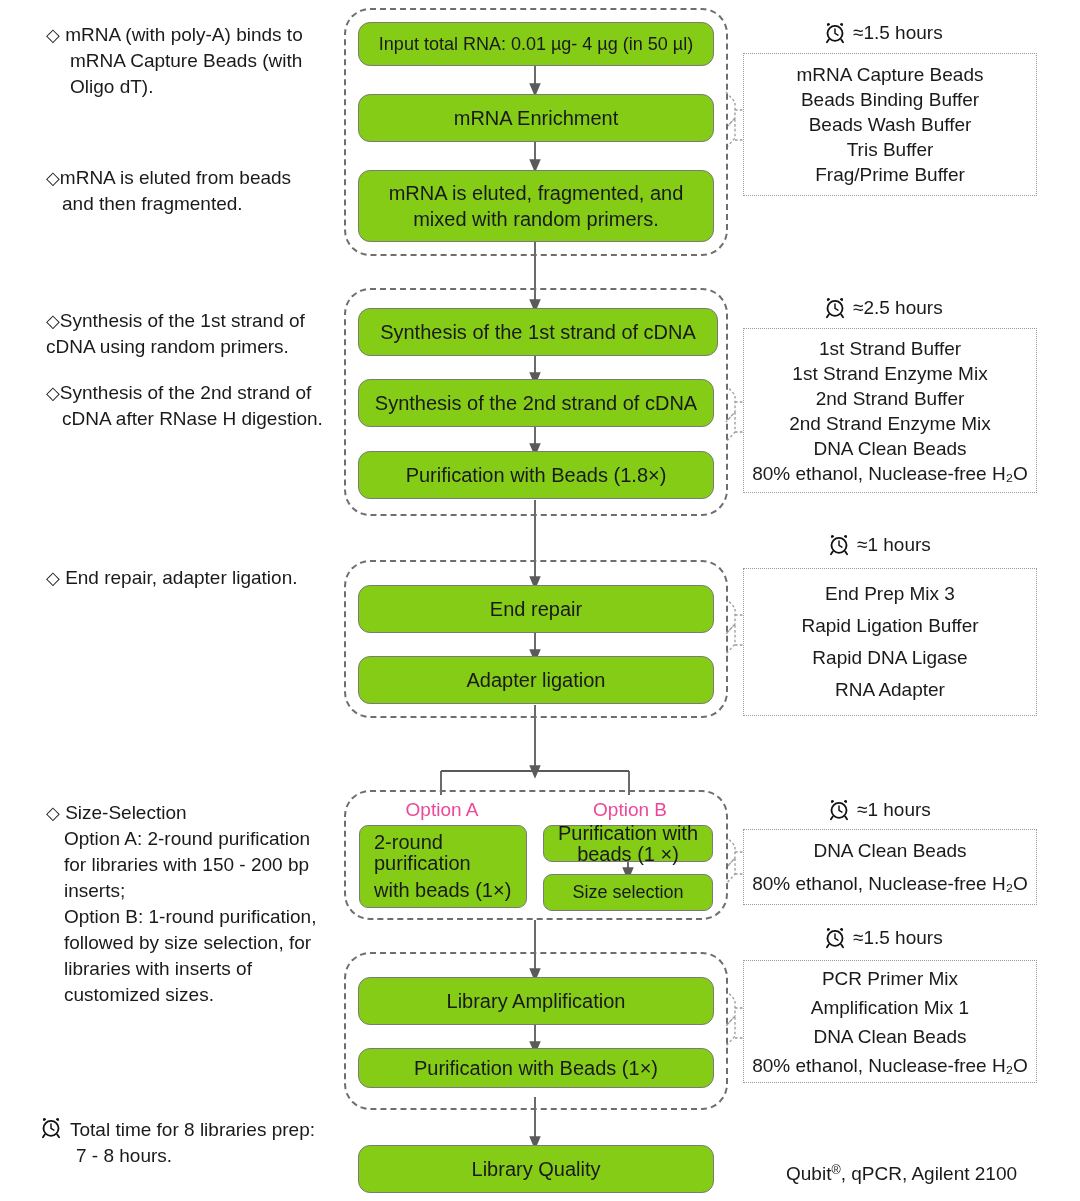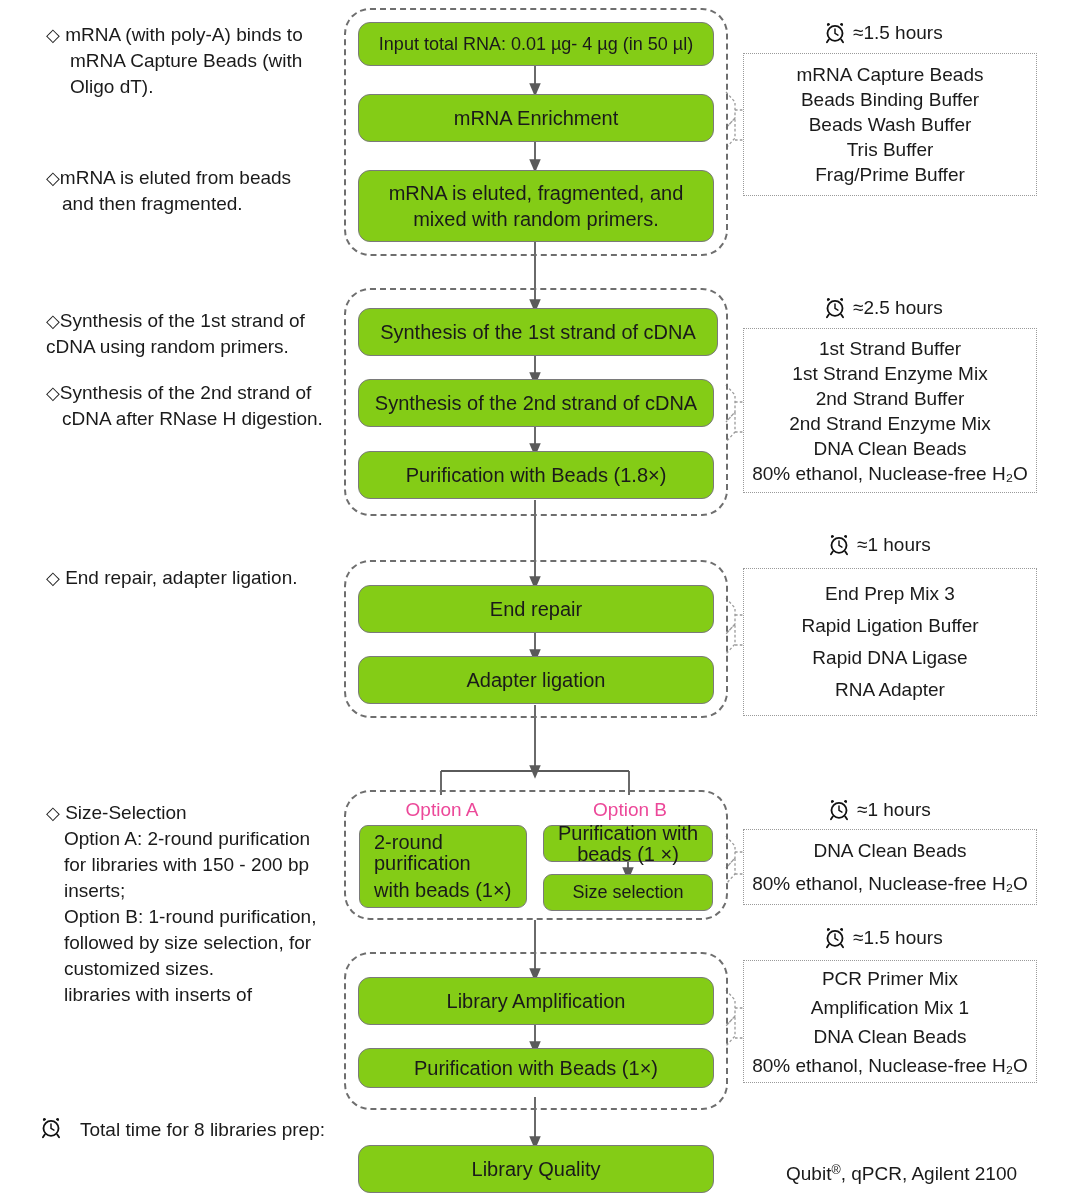--- a/index.html
+++ b/index.html
@@ -94,21 +94,21 @@
     color:#1a1a1a;
     white-space:nowrap;
   }
 
   .totaltime {
     position:absolute;
     font-size:19px;
     line-height:26px;
     display:flex;
     align-items:flex-start;
-    gap:18px;
+    gap:8px;
   }
   .totaltime .tt-txt { display:block; }
   sup { font-size:0.66em; vertical-align:0.45em; }
 </style>
 </head>
 <body>
 
 <div id="canvas">
 
   <svg class="lines" viewBox="0 0 1080 1201">
@@ -195,37 +195,38 @@
     <span class="bullet-row"><span class="dia">◇</span> <span>End repair,  adapter ligation.</span></span>
   </div>
 
   <div class="note" style="left:46px; top:800px; width:290px;">
     <span class="bullet-row"><span class="dia">◇</span> <span>Size-Selection</span></span>
     <span class="ind" style="margin-left:18px;">Option A:  2-round purification</span>
     <span class="ind" style="margin-left:18px;">for libraries with 150 - 200 bp</span>
     <span class="ind" style="margin-left:18px;">inserts;</span>
     <span class="ind" style="margin-left:18px;">Option B: 1-round purification,</span>
     <span class="ind" style="margin-left:18px;">followed by size selection, for</span>
+    <span class="ind" style="margin-left:18px;">libraries with inserts of</span>
     <span class="ind" style="margin-left:18px;">customized sizes.</span>
-    <span class="ind" style="margin-left:18px;">libraries with inserts of</span>
   </div>
 
   <div class="totaltime" style="left:40px; top:1117px;">
     <span class="clock">
       <svg viewBox="0 0 24 24" width="22" height="22">
         <path d="M4.2,4.6 C2.6,3.0 3.0,1.2 4.4,1.0 C5.7,0.8 6.6,1.9 6.6,3.0 Z" fill="#111"></path>
         <path d="M19.8,4.6 C21.4,3.0 21.0,1.2 19.6,1.0 C18.3,0.8 17.4,1.9 17.4,3.0 Z" fill="#111"></path>
         <circle cx="12" cy="12.4" r="8.2" fill="none" stroke="#111" stroke-width="2"></circle>
         <path d="M12,7.6 L12,12.4 L15.2,14.3" fill="none" stroke="#111" stroke-width="1.6" stroke-linecap="round"></path>
         <path d="M5.2,19.2 L3.2,22.2" stroke="#111" stroke-width="2" stroke-linecap="round"></path>
         <path d="M18.8,19.2 L20.8,22.2" stroke="#111" stroke-width="2" stroke-linecap="round"></path>
       </svg>
     </span>
     <span>
       <span class="tt-txt">Total time for 8 libraries prep:</span>
+      <span class="tt-txt" style="margin-left:6px;">7 - 8 hours.</span>
     </span>
   </div>
 
   <div class="stage" style="left:344px; top:8px; width:384px; height:248px;"></div>
 
   <div class="step" style="left:358px; top:22px; width:356px; height:44px; font-size:18px;">
     <span>Input total RNA: 0.01 µg‐ 4 µg (in 50 µl)</span>
   </div>
   <div class="step" style="left:358px; top:94px; width:356px; height:48px;">
     <span>mRNA Enrichment</span>

